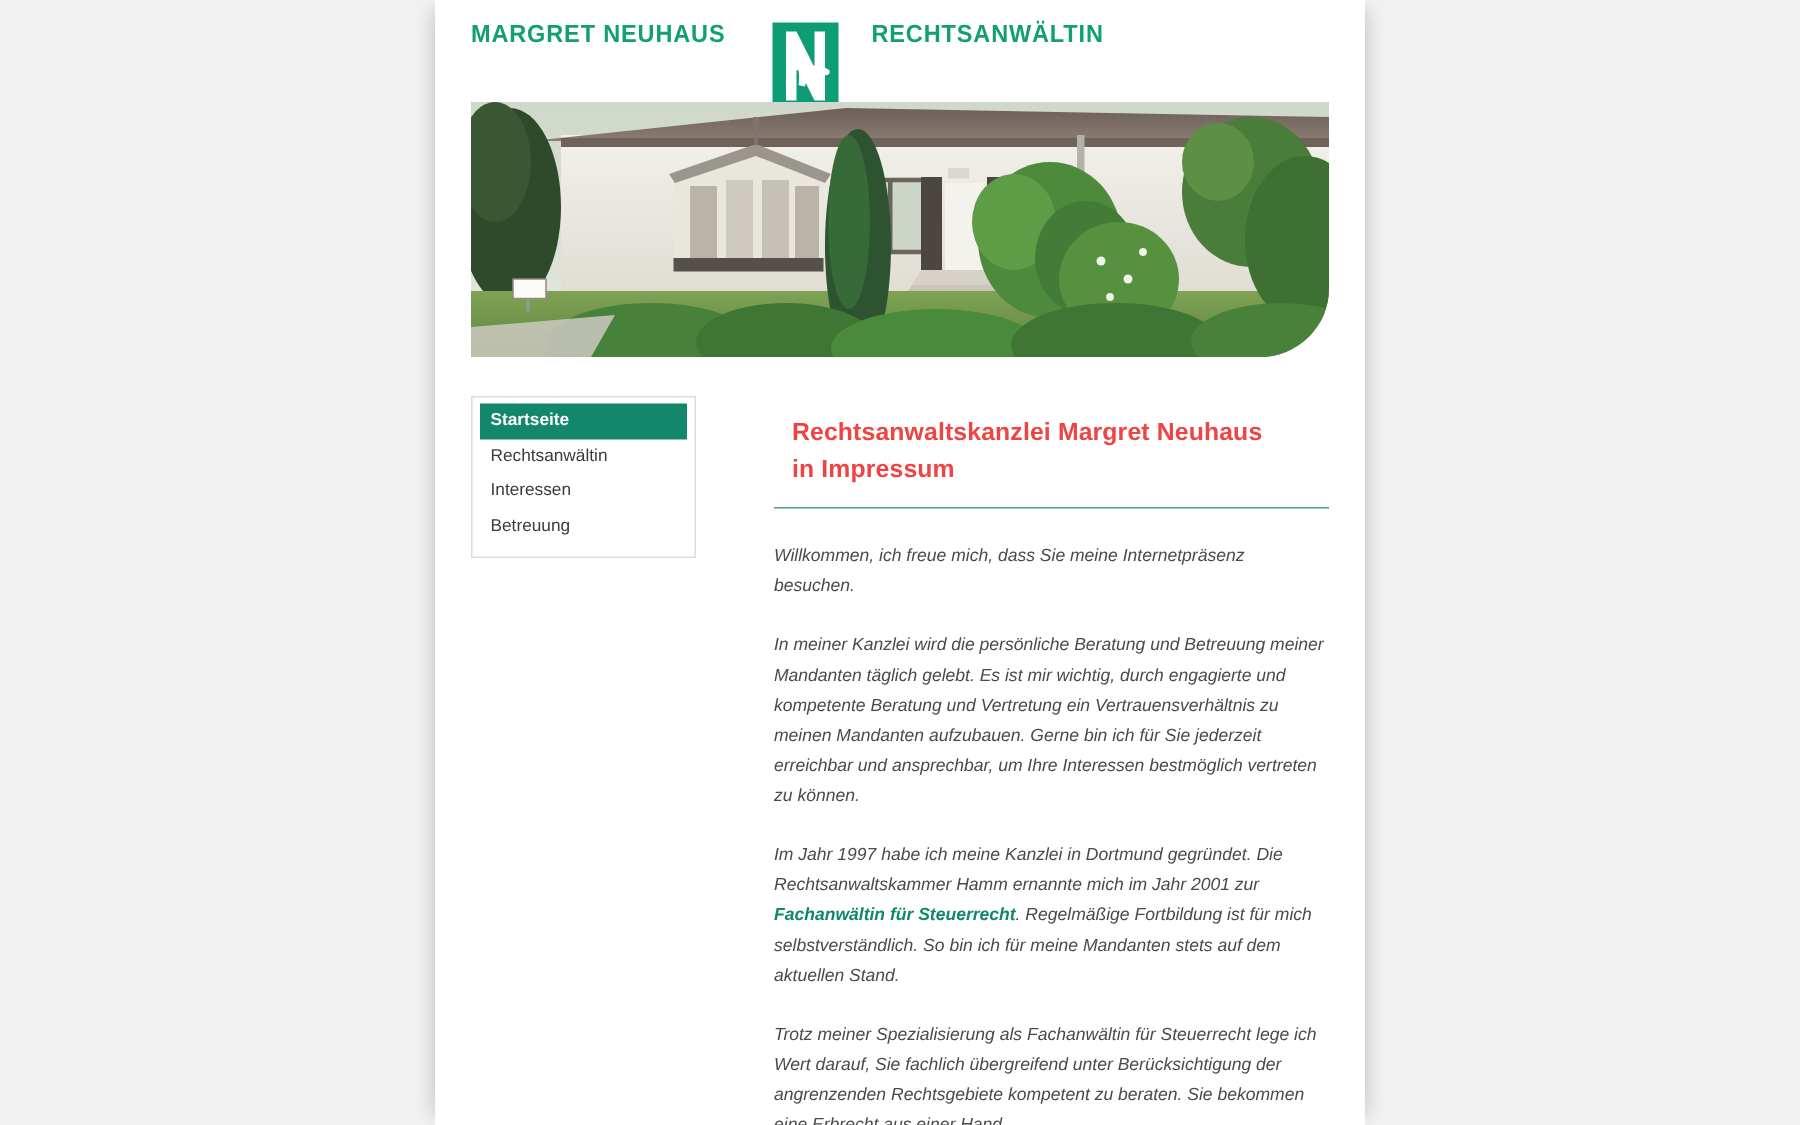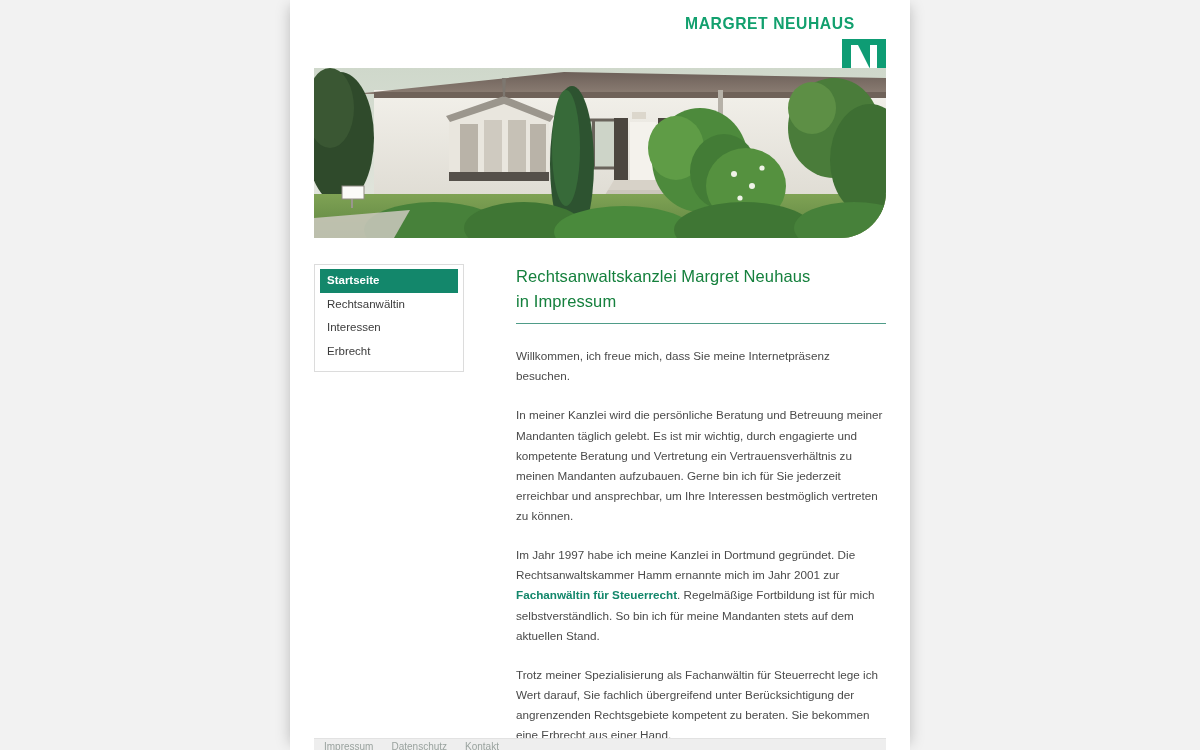--- a/index.html
+++ b/index.html
@@ -35,22 +35,21 @@
     height: 68px;
     background: #ffffff;
   }
   .logo-row {
     position: absolute;
     left: 24px;
     right: 24px;
     top: 15px;
     height: 68px;
     display: flex;
-    align-items: flex-end;
-    flex-direction: column;
+    align-items: flex-start;
   }
   .brand-left, .brand-right {
     color: #12a06e;
     font-weight: bold;
     font-size: 16.5px;
     letter-spacing: 0.6px;
     line-height: 1;
     padding-bottom: 7px;
     white-space: nowrap;
     font-stretch: condensed;
@@ -112,37 +111,38 @@
     margin: 0 5px;
     padding: 4px 7px;
   }
 
   
   .article {
     flex: 1 1 auto;
     padding-left: 10px;
   }
   .page-title {
-    color: #15803d;
+    color: #ef4444;
     font-size: 16.5px;
-    font-weight: normal;
+    font-weight: bold;
     line-height: 1.52;
-    margin: 0;
+    margin: 12px;
     letter-spacing: 0.1px;
   }
   .title-rule {
     border: 0;
     border-top: 1px solid #4f9c88;
     margin: 9px 0 0 0;
   }
   .article p {
     font-size: 11.7px;
     line-height: 1.72;
     color: #4a4a4a;
     margin: 19px 0 0 0;
+    font-style: italic;
   }
   .article p.intro { margin-top: 22px; }
   .link-green {
     color: #13876b;
     font-weight: bold;
     text-decoration: none;
     cursor: pointer;
     text-align: center;
   }
   .sub-heading {
@@ -282,21 +282,21 @@
         <path d="M0 150 L96 142 L80 170 L0 170 Z" fill="#cdc9bf" opacity="0.85"></path>
       </svg>
     </div>
 
     <div class="content">
 
       <nav class="nav-box">
         <div class="nav-item active">Startseite</div>
         <div class="nav-item">Rechtsanwältin</div>
         <div class="nav-item">Interessen</div>
-        <div class="nav-item">Erbrecht</div>
+        <div class="nav-item">Betreuung</div>
       </nav>
 
       <main class="article">
         <h1 class="page-title">
           <span>Rechtsanwaltskanzlei Margret Neuhaus</span><br>
           <span>in Impressum</span>
         </h1>
         <hr class="title-rule">
 
         <p class="intro">Willkommen, ich freue mich, dass Sie meine Internetpräsenz besuchen.</p>
@@ -305,22 +305,15 @@
 
         <p><span>Im Jahr 1997 habe ich meine Kanzlei in Dortmund gegründet. Die Rechtsanwaltskammer Hamm ernannte mich im Jahr 2001 zur </span><a href="#" class="link-green">Fachanwältin für Steuerrecht</a><span>. Regelmäßige Fortbildung ist für mich selbstverständlich. So bin ich für meine Mandanten stets auf dem aktuellen Stand.</span></p>
 
         <p>Trotz meiner Spezialisierung als Fachanwältin für Steuerrecht lege ich Wert darauf, Sie fachlich übergreifend unter Berücksichtigung der angrenzenden Rechtsgebiete kompetent zu beraten. Sie bekommen eine Erbrecht aus einer Hand.</p>
 
         <h2 class="sub-heading">Kontaktgespräch</h2>
 
       </main>
     </div>
 
-    <div class="footer-strip">
-      <div class="footer-inner">
-        <span>Impressum</span>
-        <span>Datenschutz</span>
-        <span>Kontakt</span>
-      </div>
-    </div>
 
   </div>
 </div>
 
 </body></html>

